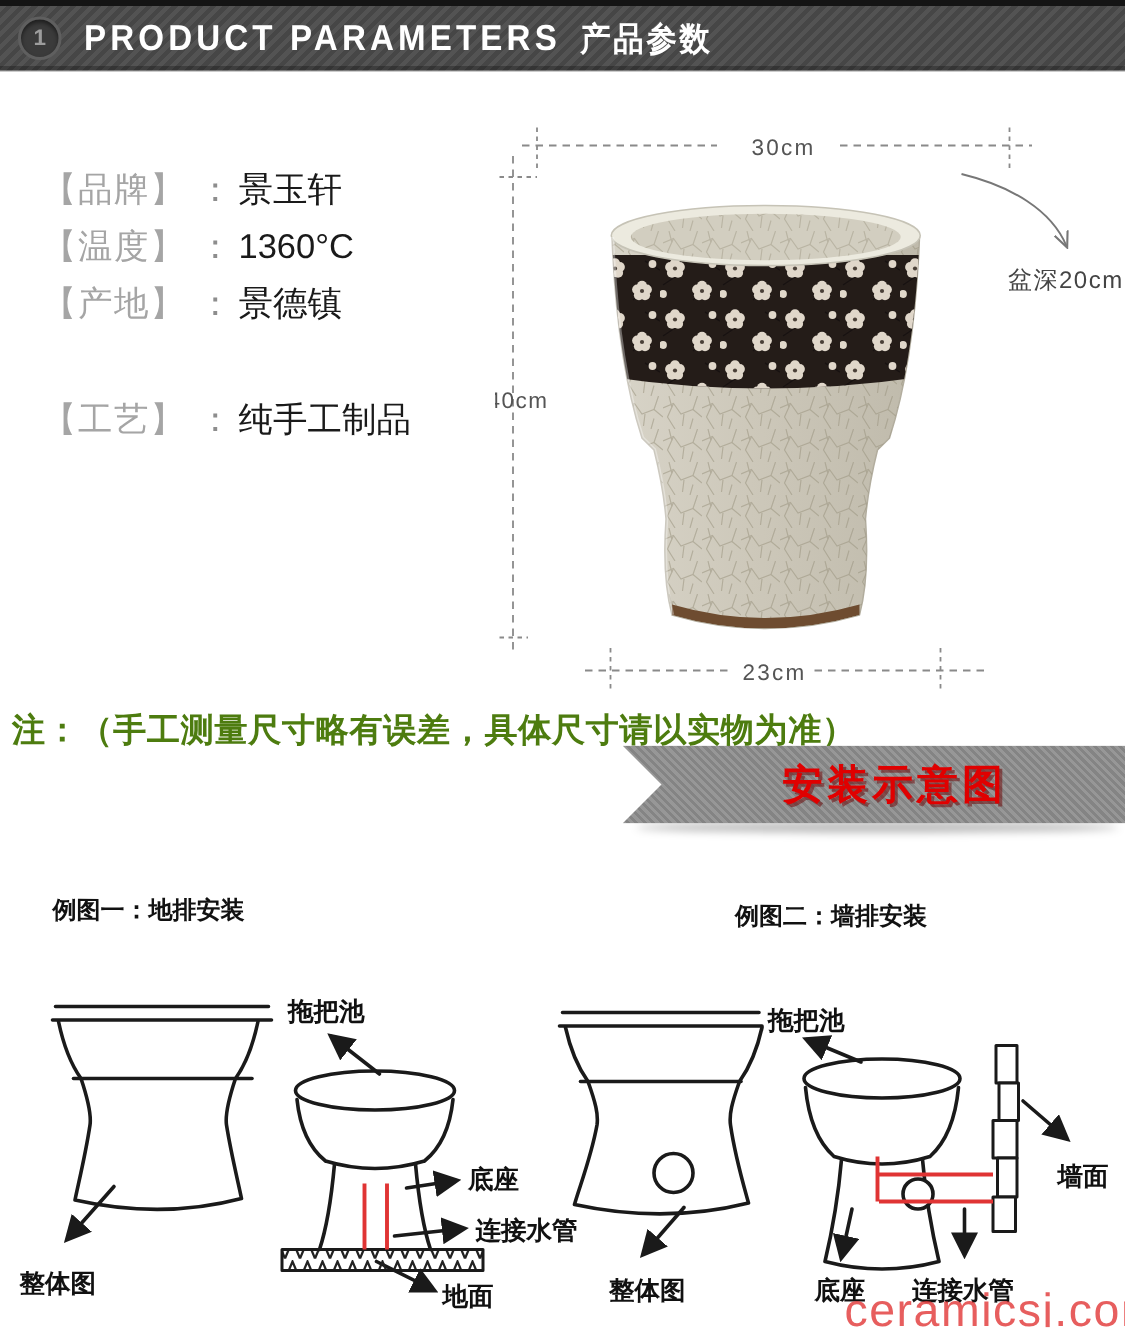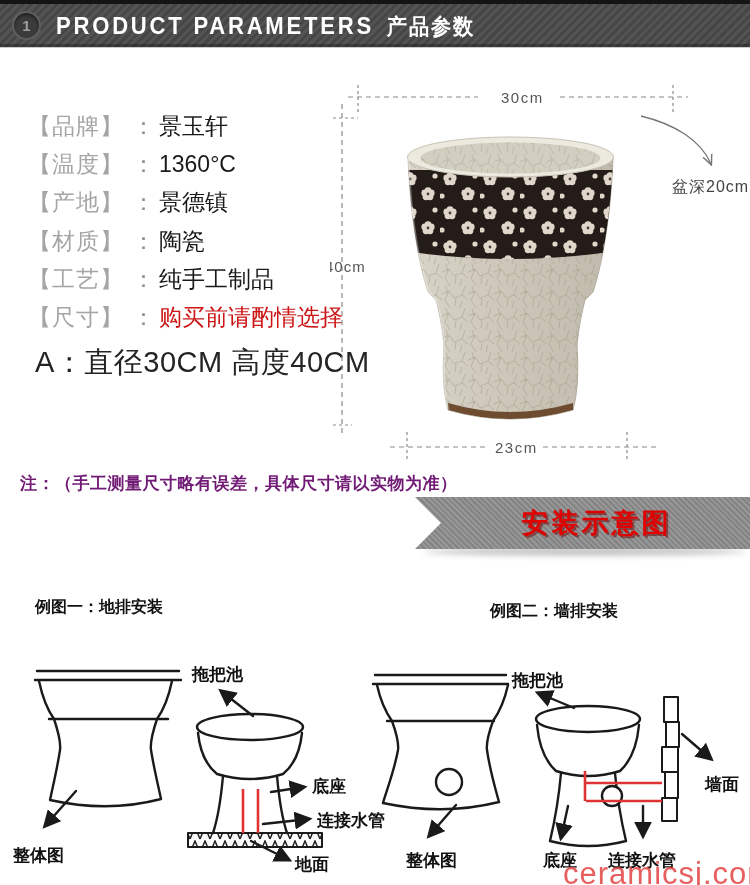--- a/index.html
+++ b/index.html
@@ -29,21 +29,21 @@
   .hdr-title .en { color:#fff; font-size:24px; font-weight:bold; letter-spacing:3px; }
   .hdr-title .cn { color:#fff; font-size:22px; font-weight:bold; margin-left:14px; letter-spacing:2px; }
 
   
   .param-row { position:absolute; left:28px; white-space:nowrap; font-size:23px; line-height:28px; }
   .param-row .lab { color:#a5a5a5; letter-spacing:1px;text-align:right; }
   .param-row .sep { color:#8d8d8d; margin:0 4px 0 8px; }
   .param-row .val { color:#1a1a1a;margin-top:29px; }
   .param-row .val.red { color:#cc1414; }
   .size-line { position:absolute; white-space:nowrap; font-size:29px; color:#242424; letter-spacing:.5px; }
-  .note-line { position:absolute; left:20px; top:472px; font-size:17px; color:#701a75; font-weight:bold; letter-spacing:.5px; }
+  .note-line { position:absolute; left:8px; top:472px; font-size:22px; color:#4d7c0f; font-weight:bold; letter-spacing:.5px; }
 
   
   .fig-svg { position:absolute; left:330px; top:60px; width:420px; height:410px; }
   .diag-svg { position:absolute; left:0; top:590px; width:750px; height:295px; }
   svg text { font-family:"Liberation Sans", sans-serif; }
 
   
   .ribbon-shadow { position:absolute; left:424px; top:548px; width:322px; height:7px;
     background:rgba(0,0,0,.28); filter:blur(3px); border-radius:50%; }
   .ribbon {
@@ -70,31 +70,24 @@
 
   <div class="param-row" style="top:112px">
     <span class="lab">【品牌】</span><span class="sep">：</span><span class="val">景玉轩</span>
   </div>
   <div class="param-row" style="top:150px">
     <span class="lab">【温度】</span><span class="sep">：</span><span class="val">1360°C</span>
   </div>
   <div class="param-row" style="top:188px">
     <span class="lab">【产地】</span><span class="sep">：</span><span class="val">景德镇</span>
   </div>
-  <div class="param-row" style="top:227px">
-    <span class="lab">【材质】</span><span class="sep">：</span><span class="val">陶瓷</span>
-  </div>
   <div class="param-row" style="top:265px">
     <span class="lab">【工艺】</span><span class="sep">：</span><span class="val">纯手工制品</span>
   </div>
-  <div class="param-row" style="top:303px">
-    <span class="lab">【尺寸】</span><span class="sep">：</span><span class="val red">购买前请酌情选择</span>
-  </div>
-
-  <div class="size-line" style="left:35px; top:343px">A：直径30CM 高度40CM</div>
+
   <div class="note-line">注：（手工测量尺寸略有误差，具体尺寸请以实物为准）</div>
 
   <svg class="fig-svg" viewBox="330 60 420 410">
     <defs>
       <pattern id="crackle" width="26" height="22" patternUnits="userSpaceOnUse">
         <g stroke="#9a947f" stroke-width=".8" fill="none" opacity=".55">
           <path d="M0,8 L7,5 L12,12 L20,9 L26,14"></path>
           <path d="M4,0 L6,8 M14,12 L13,20 M20,9 L23,0 M7,5 L3,14 L8,22 M18,22 L20,15"></path>
         </g>
       </pattern>

